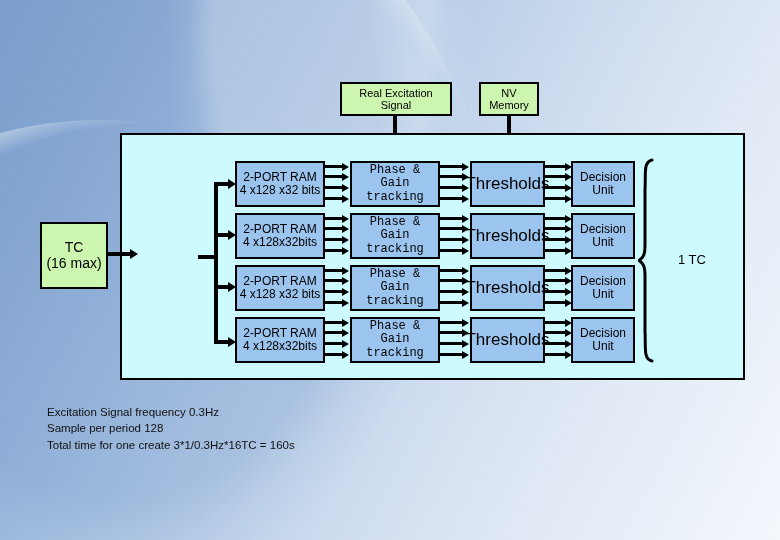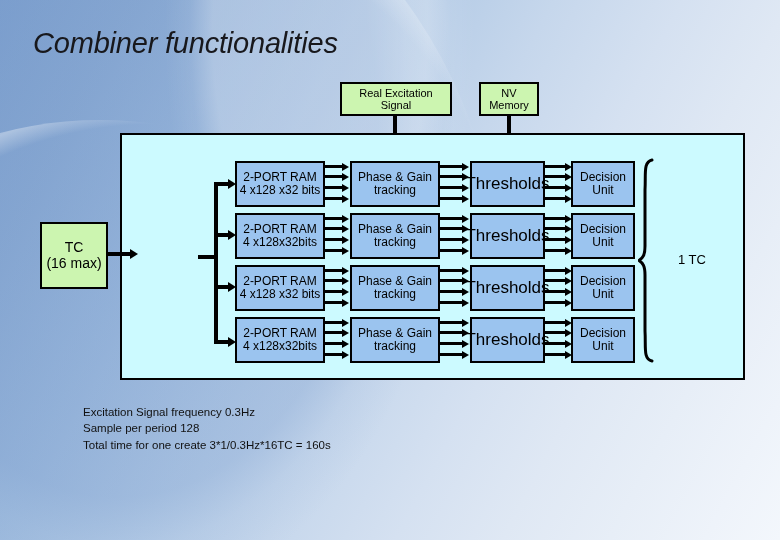--- a/index.html
+++ b/index.html
@@ -120,21 +120,21 @@
     line-height: 1.12;
     color: #000;
   }
   .box.green { background: #ccf5b0; }
   .box.blue  { background: #9bc4ef; }
 
   .top-box { font-size: 11px; }
   .tc-box  { font-size: 14px; }
   .vme-box { font-size: 12px; }
   .ram-box { font-size: 12px; }
-  .pg-box  { font-size: 12px; }
+  .pg-box  { font-size: 12px; font-family: Liberation Mono, monospace; }
   .th-box  { font-size: 17px; }
   .du-box  { font-size: 12px; }
 
   
   .vline, .hline {
     position: absolute;
     background: #000;
   }
 
   
@@ -181,36 +181,34 @@
     color: #000;
     white-space: nowrap;
   }
 
   #notes {
     position: absolute;
     left: 47px; top: 404px;
     font-size: 11.5px;
     color: #111;
     line-height: 1.42;
-    margin-left: 36px;
   }
   #notes .para2 { margin-top: 9px; }
 </style>
 </head>
 <body>
 
 <div id="slide">
 
   <div class="swoosh sw3"></div>
   <div class="swoosh sw1"></div>
   <div class="swoosh sw2"></div>
   <div class="swoosh sw4"></div>
   <div class="swoosh sw5"></div>
 
-  <div id="title">Combiner functionalities</div>
 
   <div class="box green top-box" style="left:479px; top:82px; width:60px; height:34px;">
     <span>NV</span>
     <span>Memory</span>
   </div>
   <div class="box green top-box" style="left:340px; top:82px; width:112px; height:34px;">
     <span>Real Excitation</span>
     <span>Signal</span>
   </div>
 

